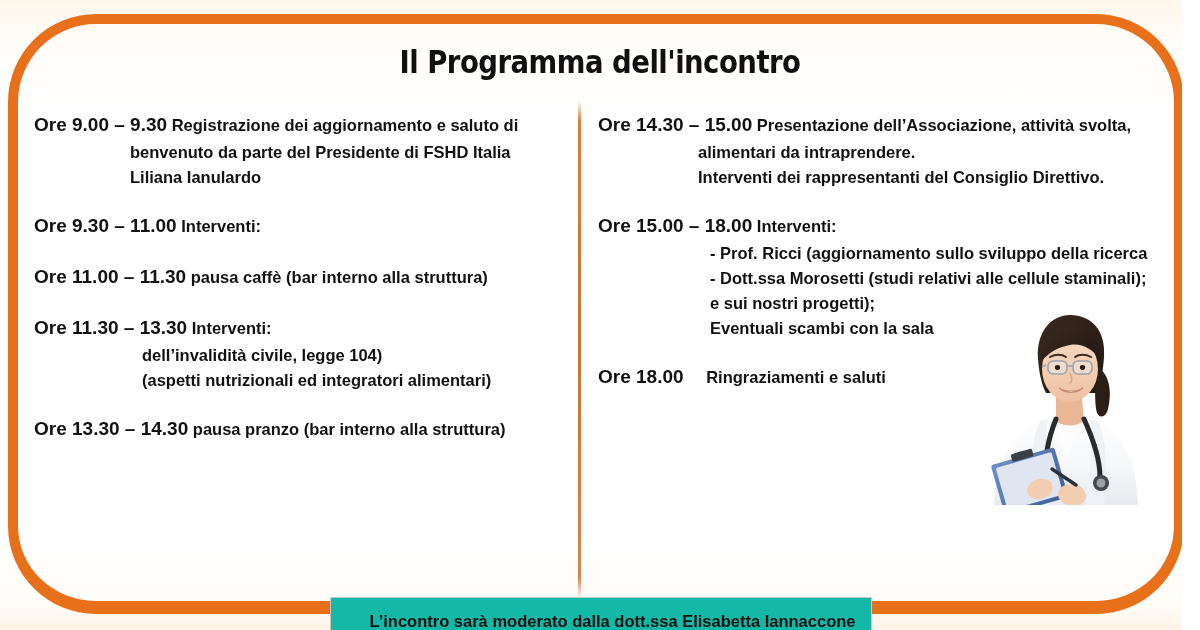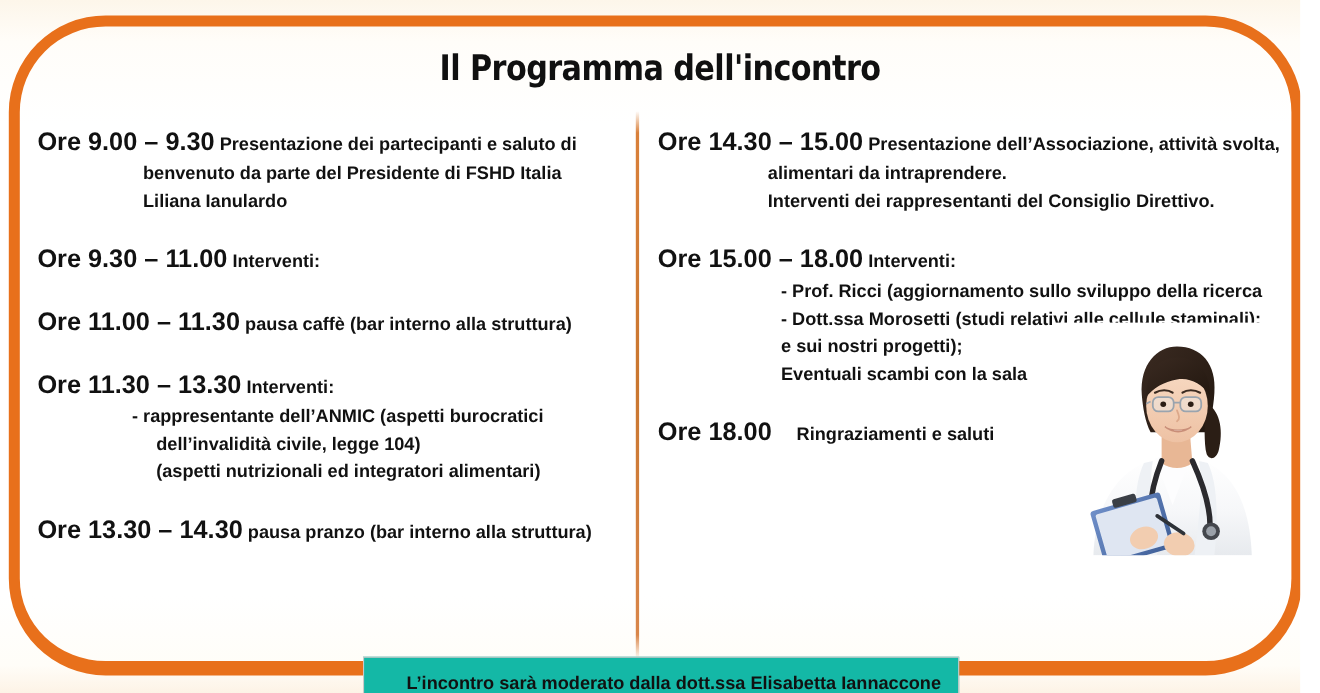--- a/index.html
+++ b/index.html
@@ -101,21 +101,21 @@
 
   .entry {
     margin-bottom: 16px;
     font-size: 16.5px;
     line-height: 1.52;
   }
   .entry:last-child { margin-bottom: 0; }
 
   .time {
     font-weight: bold;
-    font-size: 23px;
+    font-size: 19px;
     white-space: nowrap;
   }
   .label {
     font-weight: 600;
   }
   .lines {
     margin: 0;
     padding: 0;
   }
   .line {
@@ -176,21 +176,21 @@
   <div class="content">
 
     <div class="poster-title">Il Programma dell'incontro</div>
 
     <div class="divider"></div>
 
     <div class="col col-left">
 
       <div class="entry">
         <span class="time">Ore 9.00 – 9.30</span>
-        <span class="label">Presentazione dei partecipanti e saluto di</span>
+        <span class="label">Registrazione dei aggiornamento e saluto di</span>
         <div class="lines">
           <div class="line indent-2">benvenuto  da parte del  Presidente di FSHD Italia</div>
           <div class="line indent-2">Liliana Ianulardo</div>
         </div>
       </div>
 
       <div class="gap-sm"></div>
 
       <div class="entry">
         <span class="time">Ore 9.30 – 11.00</span>
@@ -203,21 +203,20 @@
         <span class="time">Ore 11.00 – 11.30</span>
         <span class="label">pausa caffè (bar interno alla struttura)</span>
       </div>
 
       <div class="gap-sm"></div>
 
       <div class="entry">
         <span class="time">Ore 11.30 – 13.30</span>
         <span class="label">Interventi:</span>
         <div class="lines">
-          <div class="line indent-1">- rappresentante dell’ANMIC (aspetti burocratici</div>
           <div class="line indent-3">dell’invalidità civile, legge 104)</div>
           <div class="line indent-3">(aspetti nutrizionali ed integratori alimentari)</div>
         </div>
       </div>
 
       <div class="gap-sm"></div>
 
       <div class="entry">
         <span class="time">Ore 13.30 – 14.30</span>
         <span class="label">pausa pranzo (bar interno alla struttura)</span>

